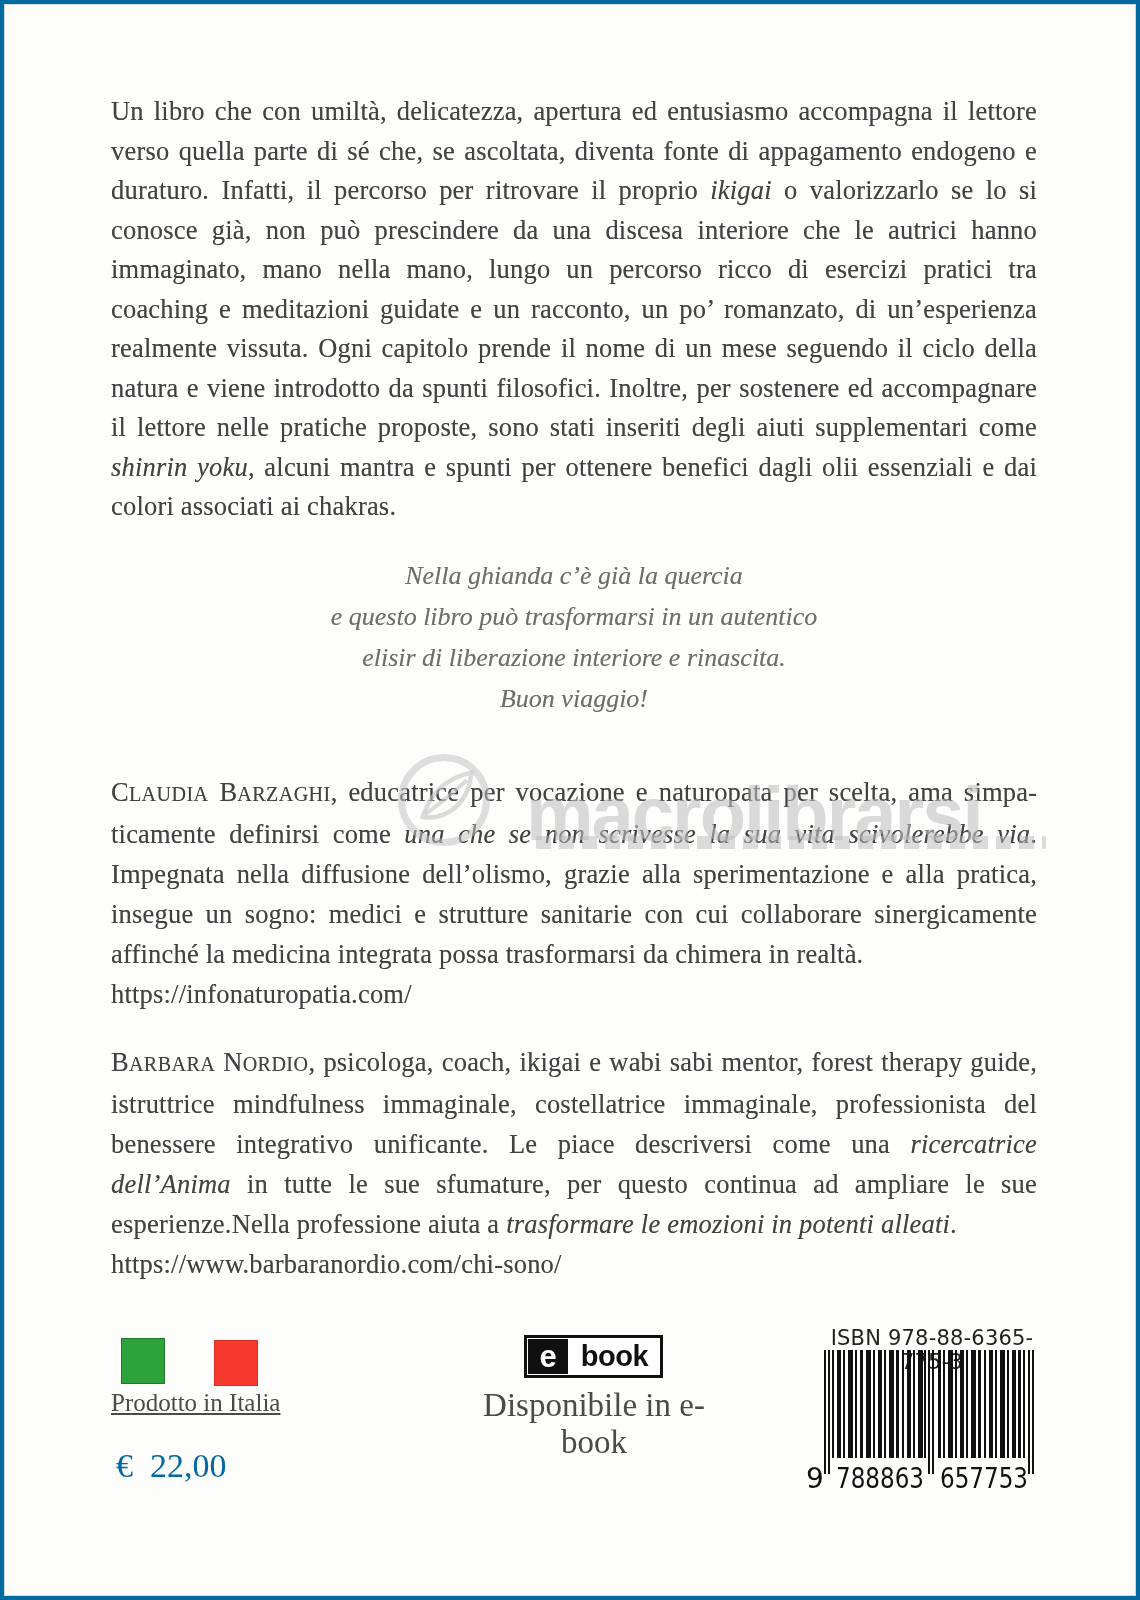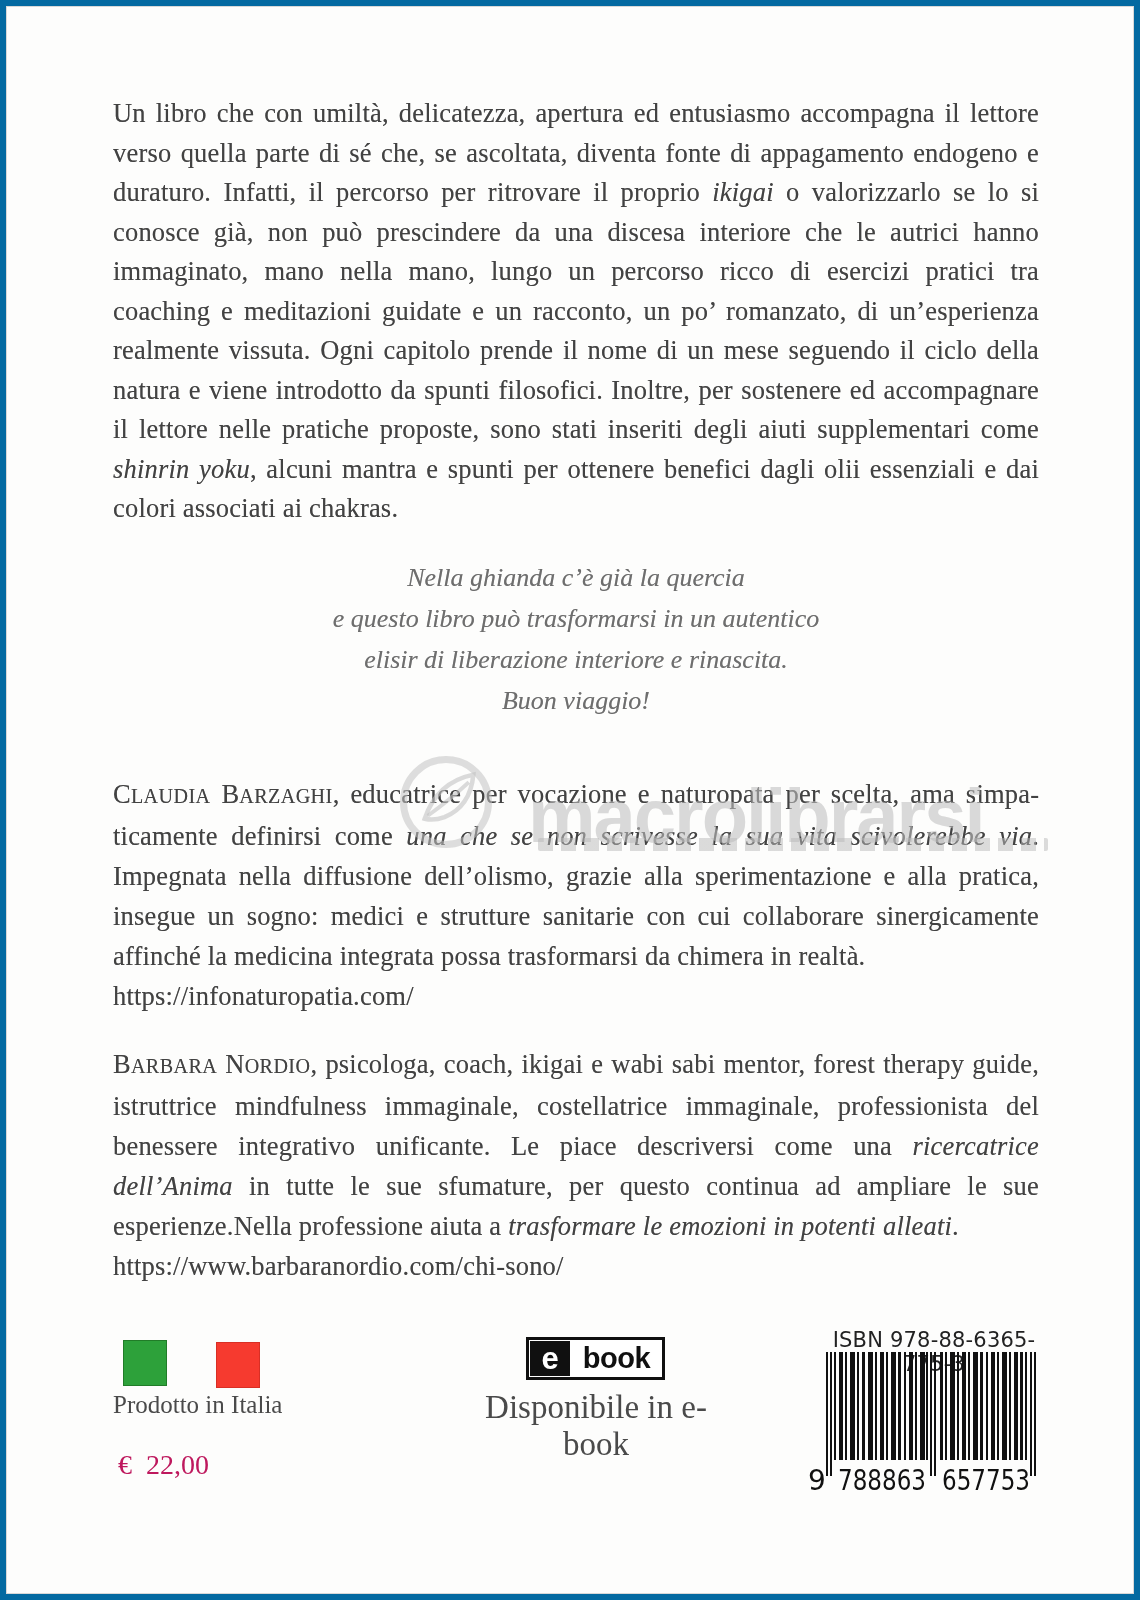--- a/index.html
+++ b/index.html
@@ -1,18 +1,18 @@
 <!DOCTYPE html>
 <html><head>
 <meta charset="utf-8">
 <style>
   html,body{margin:0;padding:0;background:#e8e8e8;}
   #page{
     position:relative;width:1140px;height:1600px;background:#fdfdfc;
-    border:6px solid #0369a1;box-sizing:border-box;overflow:hidden;
+    border:4px solid #0369a1;box-sizing:border-box;overflow:hidden;
     box-shadow:inset 0 0 0 1px #d8d8d8;
     font-family:"Liberation Serif", serif;color:#414141;
   }
   .para{
     position:absolute;left:107px;width:926px;
     font-size:26.5px;line-height:39.5px;text-align:justify;
     color:#424242;letter-spacing:.2px;
     text-shadow:0 0 .5px rgba(90,90,90,.55);
   }
   .bio{line-height:40px;}
@@ -36,22 +36,22 @@
   }
   .wm-tag{
     position:absolute;left:160px;top:94px;width:510px;height:13px;
     background:repeating-linear-gradient(90deg,rgba(185,185,185,.5) 0 15px,transparent 15px 23px);
     border-radius:2px;
   }
   
   .flag{position:absolute;width:44px;height:46px;box-sizing:border-box;}
   .flag.green{left:117px;top:1334px;border:1px solid rgba(20,80,20,.45);}
   .flag.red{left:210px;top:1336px;border:1px solid rgba(160,30,20,.35);}
-  .made-in{position:absolute;left:107px;top:1385px;font-size:25px;color:#4a4a4a;}
-  .price{position:absolute;left:112px;top:1443px;font-size:28px;color:#be185d;white-space:pre;}
+  .made-in{position:absolute;left:107px;top:1385px;font-size:25px;color:#4a4a4a;text-decoration:underline;}
+  .price{position:absolute;left:112px;top:1443px;font-size:34px;color:#0369a1;white-space:pre;}
   .ebook{
     position:absolute;left:520px;top:1331px;width:139px;height:43px;
     border:3px solid #101010;box-sizing:border-box;background:#fff;
     display:flex;align-items:stretch;
   }
   .ebook-e{
     width:40px;background:#101010;color:#fff;display:flex;align-items:center;justify-content:center;
     font-family:"Liberation Sans", sans-serif;font-weight:bold;font-size:31px;margin:1px;
   }
   .ebook-book{

